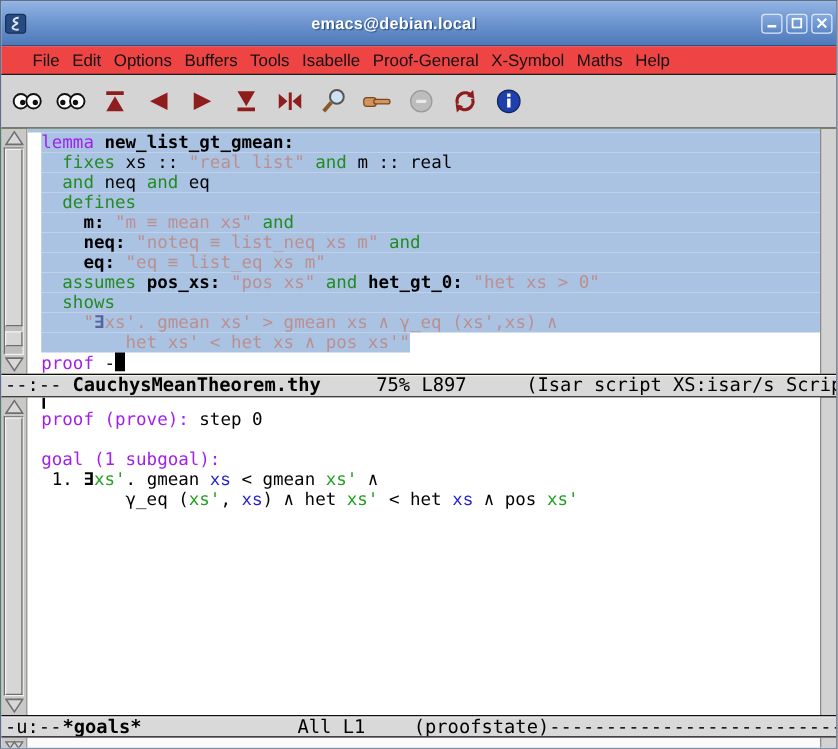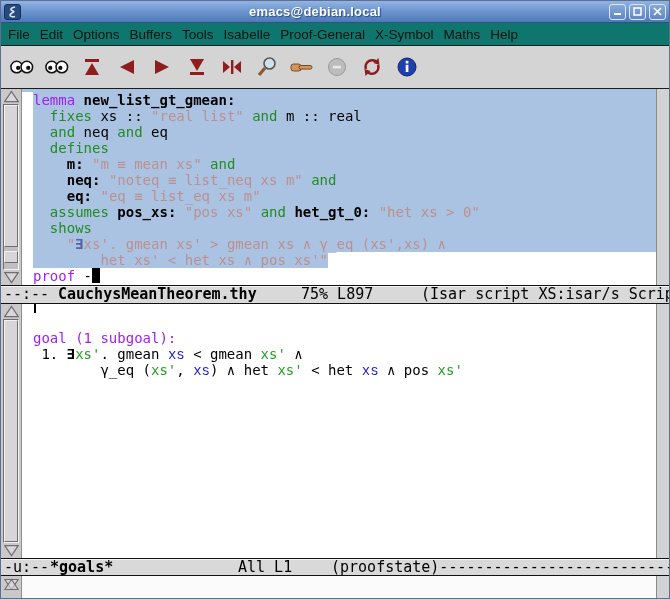--- a/index.html
+++ b/index.html
@@ -1,33 +1,33 @@
 <!DOCTYPE html>
 <html><head>
 <meta charset="utf-8">
 <style>
   html,body{margin:0;padding:0;background:#9a9a9a;}
   *{box-sizing:border-box;}
   .frame{position:relative;width:670px;height:599px;background:#d4d4d4;border:1px solid #5a6f92;overflow:hidden;
          font-family:"Liberation Sans",sans-serif;}
   
-  .titlebar{height:22px;display:flex;align-items:center;
+  .titlebar{height:36px;display:flex;align-items:center;
     background:linear-gradient(180deg,#93b4e3 0%,#6f97d1 45%,#4e7ab8 100%);
     border-bottom:1px solid #2f4f86;padding:0 3px;}
   .app-icon{width:17px;height:16px;background:#274a80;border:1px solid #16305a;border-radius:3px;
     display:flex;align-items:center;justify-content:center;flex:0 0 auto;}
   .tb-title{flex:1;text-align:center;color:#fff;font-weight:bold;font-size:13px;
     text-shadow:1px 1px 1px #2a4a7c;letter-spacing:.2px;}
   .tb-controls{display:flex;gap:3px;flex:0 0 auto;}
   .tb-btn{width:17px;height:16px;border-radius:3px;border:1px solid #dce8f8;
     background:linear-gradient(180deg,#86a9dc,#5d88c6);display:flex;align-items:center;justify-content:center;
     padding:0;cursor:default;}
   
-  .menubar{height:23px;background:#0f766e;border-bottom:1px solid #1c1c1c;display:flex;align-items:center;
-    padding-left:2px;}
+  .menubar{height:23px;background:#ef4444;border-bottom:1px solid #1c1c1c;display:flex;align-items:center;
+    padding-left:20px;}
   .menu-item{font-size:13.5px;color:#111;padding:2px 5px;}
   
   .toolbar{height:43px;background:#d4d4d4;border-bottom:1px solid #1c1c1c;display:flex;align-items:center;
     padding-left:6px;}
   .tool-btn{width:30px;height:32px;margin-right:5px;background:transparent;border:none;padding:2px;
     display:flex;align-items:center;justify-content:center;}
   
   .window{display:flex;background:#84cc16;}
   .win-main{height:196px;}
   .win-goals{height:254px;}
@@ -252,20 +252,21 @@
       </div>
       <div class="sb-arrow">
         <svg width="15" height="13" viewBox="0 0 18 14">
             <polygon points="1,1 17,1 9,13" fill="#d8d8d8" stroke="#6f6f6f" stroke-width="1.5"></polygon>
           </svg>
       </div>
     </div>
     <div class="text-area pad-left" style="padding-top:10px;">
       <div class="stub-cursor"></div>
       <div id="goal-lines">
+          <div class="line"><span class="kw">proof (prove):</span><span> step 0</span></div>
           <div class="line">&nbsp;</div>
           <div class="line"><span class="kw">goal (1 subgoal):</span></div>
           <div class="line"><span> 1. </span><span class="exb">∃</span><span class="green">xs'</span><span>. gmean </span><span class="blue">xs</span><span> &lt; gmean </span><span class="green">xs'</span><span> ∧</span></div>
           <div class="line"><span>        γ_eq (</span><span class="green">xs'</span><span>, </span><span class="blue">xs</span><span>) ∧ het </span><span class="green">xs'</span><span> &lt; het </span><span class="blue">xs</span><span> ∧ pos </span><span class="green">xs'</span></div>
         </div>
     </div>
     <div class="right-strip"></div>
   </div>
 
   <div class="modeline ml2">

